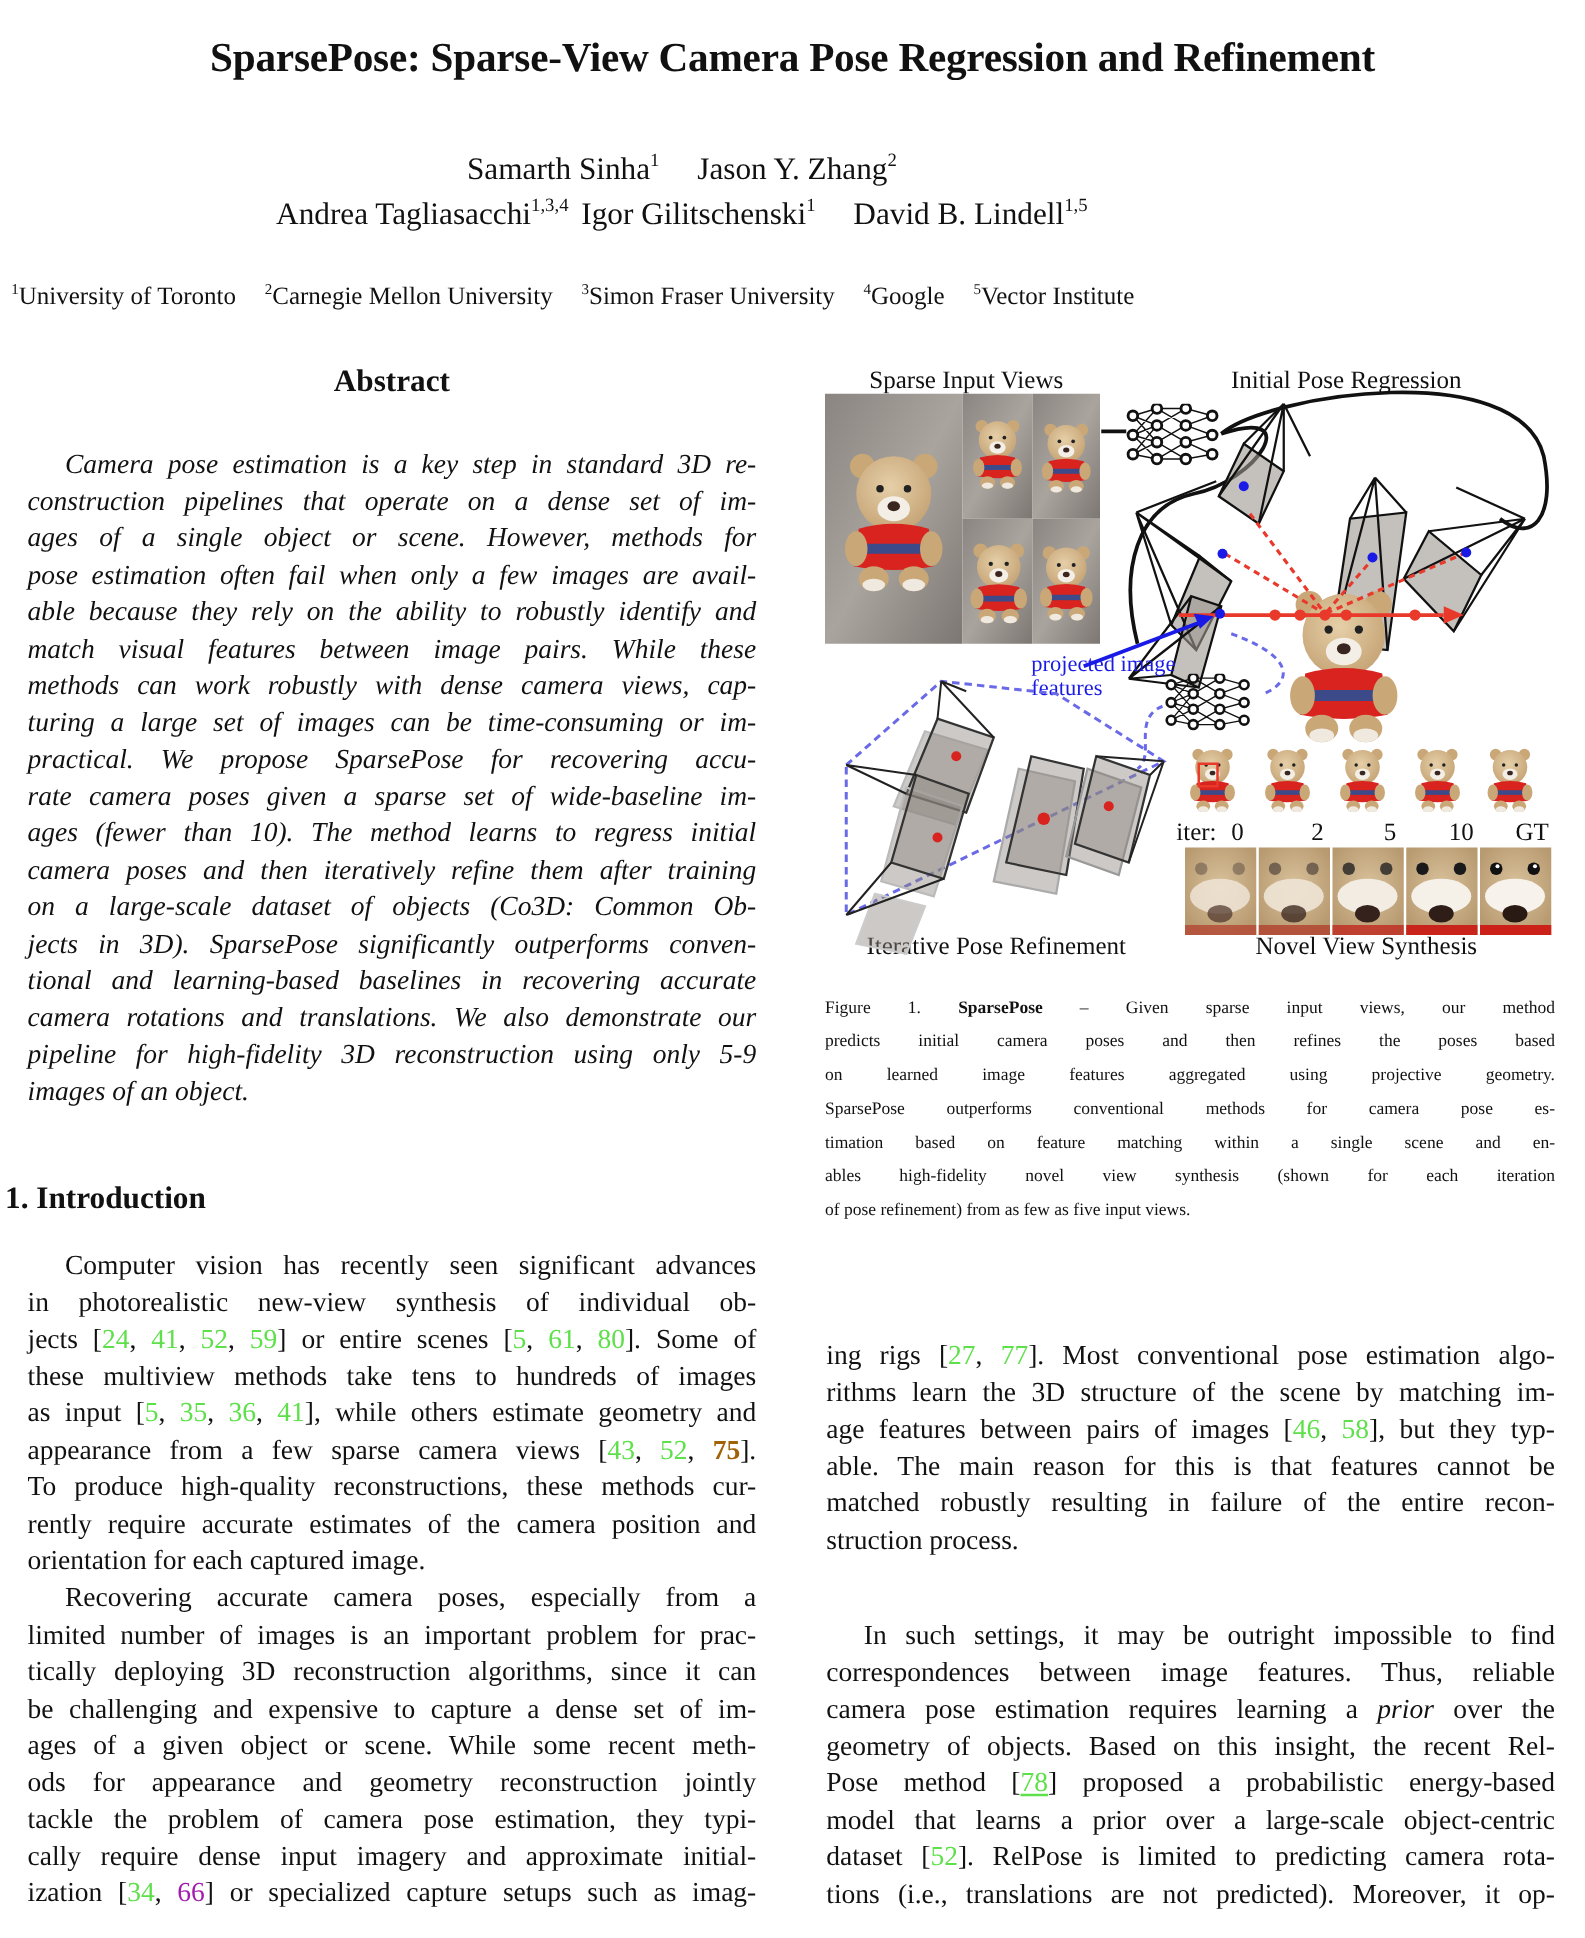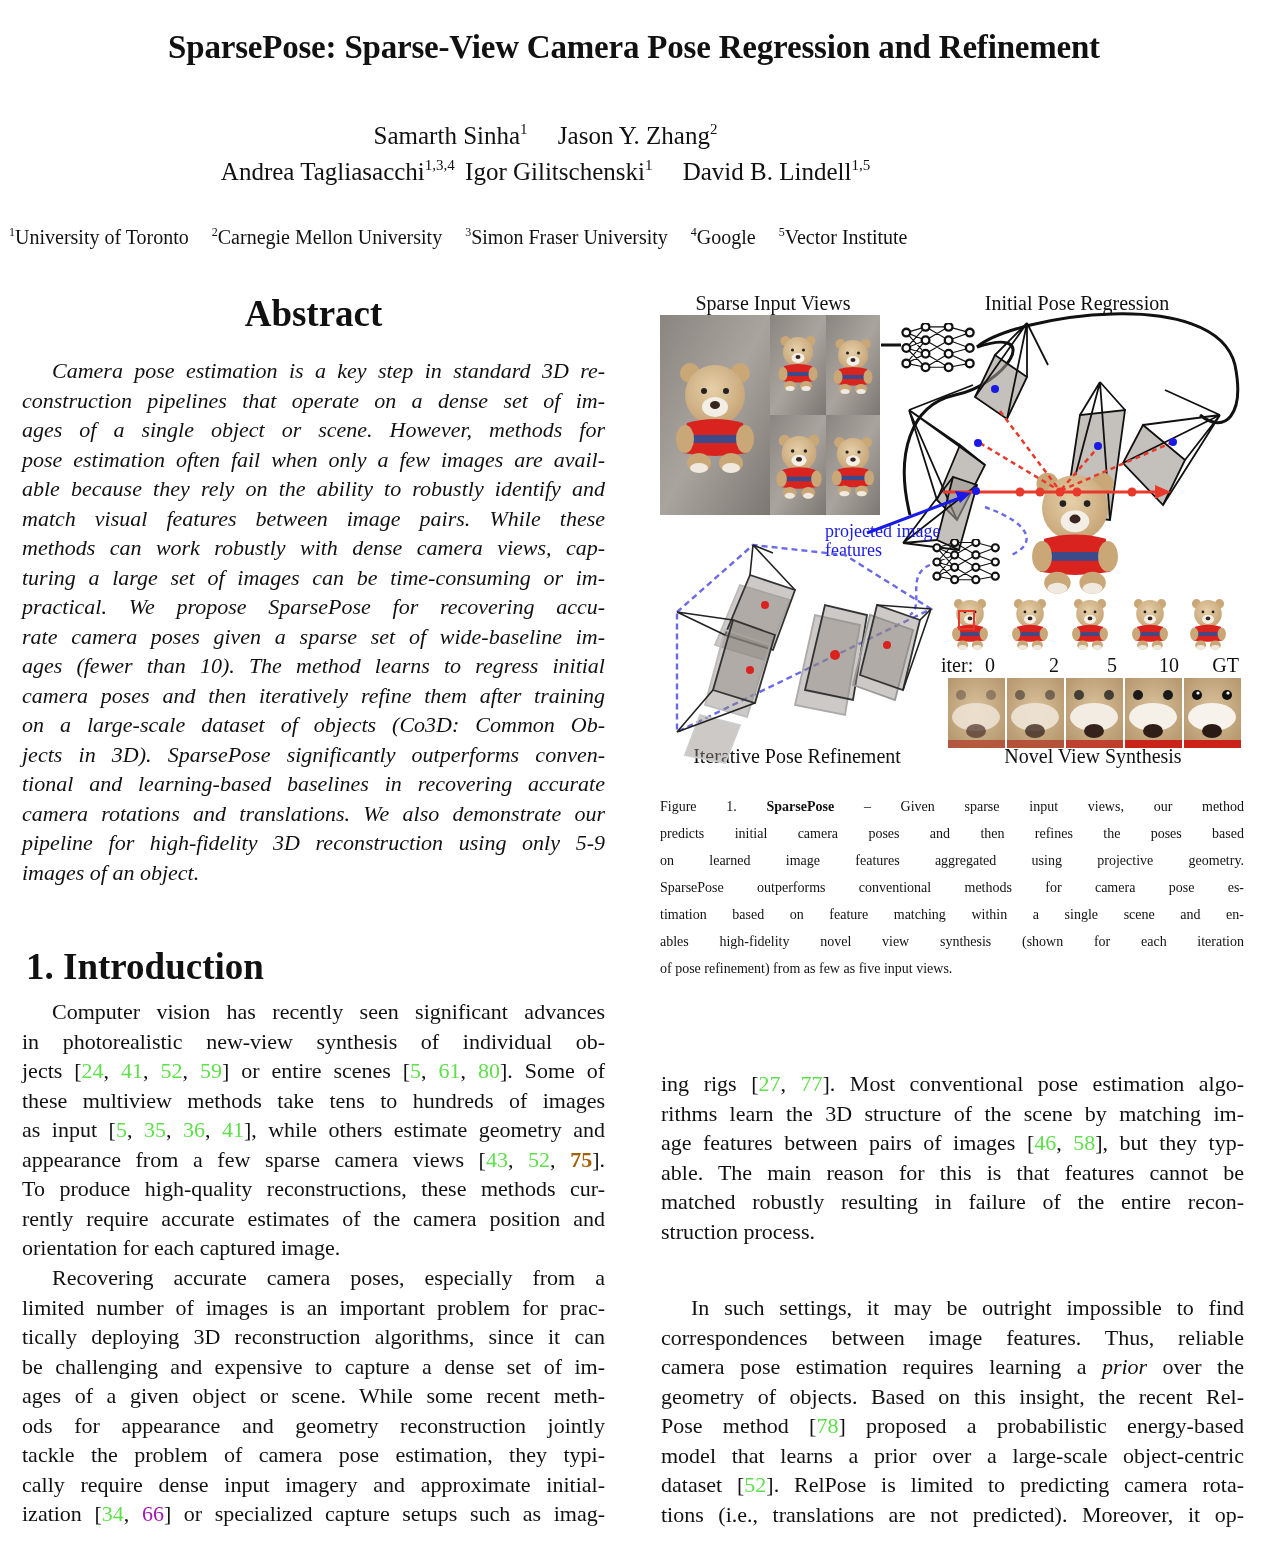--- a/index.html
+++ b/index.html
@@ -7,21 +7,21 @@
          font-family: "Liberation Serif", "DejaVu Serif", serif; color: #111; }
   .abs { position: absolute; }
   #title { left: 0; width: 1268px; top: 29px; text-align: center;
            font-size: 33px; font-weight: bold; letter-spacing: -0.2px; }
   .authors { left: 0; width: 1091px; text-align: center; font-size: 25px; }
   .authors sup, .affil sup { font-size: 15px; vertical-align: 10px; line-height: 0; }
   .author { margin: 0 12px; }
   .affil { left: 0; width: 1268px; top: 226px; text-align: left; font-size: 20px; }
   .affil span.aff { margin: 0 9px; }
   .affil sup { font-size: 12px; vertical-align: 8px; }
-  .sec-h { font-weight: bold; font-size: 37px; }
+  .sec-h { font-weight: bold; font-size: 25px; }
   .col { font-size: 22px; line-height: 29.5px; }
   .col .ln { display: block; text-align: justify; text-align-last: justify; white-space: nowrap; height: 29.5px; }
   .col .ln.last { text-align-last: left; }
   .col .ln.ind { text-indent: 30px; }
   .italic { font-style: italic; }
   .cite { color: #5ee04a; }
   .cap { font-size: 14px; line-height: 27px; }
   .cap .ln { display: block; text-align: justify; text-align-last: justify; white-space: nowrap; height: 27px; }
   .cap .ln.last { text-align-last: left; }
   .flabel { font-family: "Liberation Serif", serif; font-size: 20px; fill: #111; }
@@ -65,21 +65,21 @@
     <span class="ln">ages (fewer than 10). The method learns to regress initial</span>
     <span class="ln">camera poses and then iteratively refine them after training</span>
     <span class="ln">on a large-scale dataset of objects (Co3D: Common Ob-</span>
     <span class="ln">jects in 3D). SparsePose significantly outperforms conven-</span>
     <span class="ln">tional and learning-based baselines in recovering accurate</span>
     <span class="ln">camera rotations and translations. We also demonstrate our</span>
     <span class="ln">pipeline for high-fidelity 3D reconstruction using only 5-9</span>
     <span class="ln last">images of an object.</span>
   </div>
 
-<div class="abs sec-h" style="left:26px; top:945px;">1. Introduction</div>
+<div class="abs sec-h" style="left:4px; top:945px;">1. Introduction</div>
 <div id="intro-left-1" class="abs col" style="left:22px; width:583px; top:997px;">
     <span class="ln ind"><span>Computer vision has recently seen significant advances</span></span>
     <span class="ln"><span>in photorealistic new-view synthesis of individual ob-</span></span>
     <span class="ln"><span>jects [</span><span class="cite" style="color: rgb(94, 224, 74);">24</span><span>, </span><span class="cite" style="color: rgb(94, 224, 74);">41</span><span>, </span><span class="cite" style="color: rgb(94, 224, 74);">52</span><span>, </span><span class="cite" style="color: rgb(94, 224, 74);">59</span><span>] or entire scenes [</span><span class="cite" style="color: rgb(94, 224, 74);">5</span><span>, </span><span class="cite" style="color: rgb(94, 224, 74);">61</span><span>, </span><span class="cite" style="color: rgb(94, 224, 74);">80</span><span>].  Some of</span></span>
     <span class="ln"><span>these multiview methods take tens to hundreds of images</span></span>
     <span class="ln"><span>as input [</span><span class="cite" style="color: rgb(94, 224, 74);">5</span><span>, </span><span class="cite" style="color: rgb(94, 224, 74);">35</span><span>, </span><span class="cite" style="color: rgb(94, 224, 74);">36</span><span>, </span><span class="cite" style="color: rgb(94, 224, 74);">41</span><span>], while others estimate geometry and</span></span>
     <span class="ln"><span>appearance from a few sparse camera views [</span><span class="cite" style="color: rgb(94, 224, 74);">43</span><span>, </span><span class="cite" style="color: rgb(94, 224, 74);">52</span><span>, </span><span class="cite" style="color: #a16207; font-weight: bold;">75</span><span>].</span></span>
     <span class="ln"><span>To produce high-quality reconstructions, these methods cur-</span></span>
     <span class="ln"><span>rently require accurate estimates of the camera position and</span></span>
     <span class="ln last"><span>orientation for each captured image.</span></span>
@@ -102,21 +102,21 @@
     <span class="ln"><span>age features between pairs of images [</span><span class="cite" style="color: rgb(94, 224, 74);">46</span><span>, </span><span class="cite" style="color: rgb(94, 224, 74);">58</span><span>], but they typ-</span></span>
     <span class="ln"><span>able.  The main reason for this is that features cannot be</span></span>
     <span class="ln"><span>matched robustly resulting in failure of the entire recon-</span></span>
     <span class="ln last"><span>struction process.</span></span>
   </div>
 <div id="intro-right-2" class="abs col" style="left:661px; width:583px; top:1293px;">
     <span class="ln ind"><span>In such settings, it may be outright impossible to find</span></span>
     <span class="ln"><span>correspondences between image features.  Thus, reliable</span></span>
     <span class="ln"><span>camera pose estimation requires learning a </span><span class="italic">prior</span><span> over the</span></span>
     <span class="ln"><span>geometry of objects. Based on this insight, the recent Rel-</span></span>
-    <span class="ln"><span>Pose method [</span><span class="cite" style="color: rgb(94, 224, 74);">78</span><span>] proposed a probabilistic energy-based</span></span>
+    <span class="ln"><span>Pose method [</span><span class="cite" style="color: rgb(94, 224, 74); text-decoration: underline;">78</span><span>] proposed a probabilistic energy-based</span></span>
     <span class="ln"><span>model that learns a prior over a large-scale object-centric</span></span>
     <span class="ln"><span>dataset [</span><span class="cite" style="color: rgb(94, 224, 74);">52</span><span>].  RelPose is limited to predicting camera rota-</span></span>
     <span class="ln"><span>tions (i.e., translations are not predicted).  Moreover, it op-</span></span>
   </div>
 
 <svg class="abs" style="left:655px; top:285px;" width="600" height="490" viewBox="0 0 600 490">
   <defs>
     <linearGradient id="floor" x1="0" y1="0" x2="1" y2="1">
       <stop offset="0" stop-color="#8a8580"></stop>
         <stop offset="0.5" stop-color="#a9a49e"></stop>

